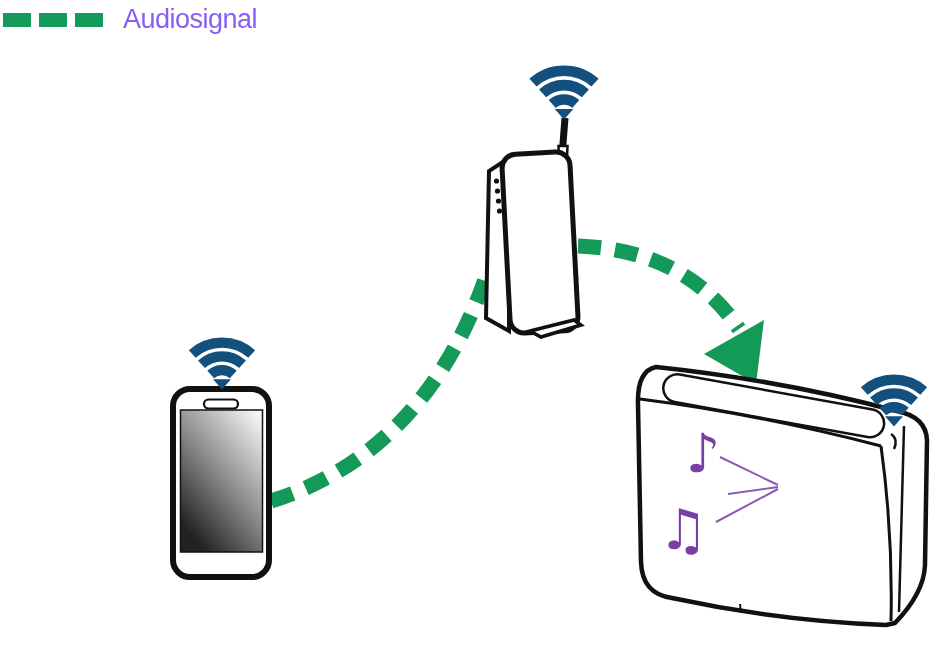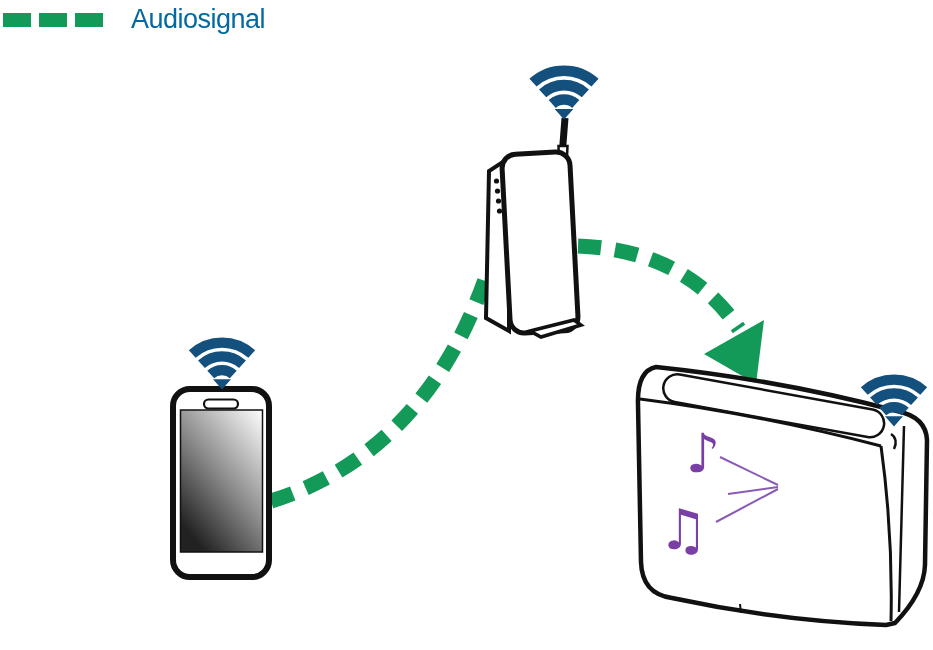--- a/index.html
+++ b/index.html
@@ -17,21 +17,21 @@
   }
   .legend{
     position:absolute;left:3px;top:6px;
     display:flex;align-items:center;
   }
   .legend .dash{
     display:inline-block;width:28px;height:14px;
     background:var(--signal-green);margin-right:8px;
   }
   .legend .legend-label{
-    margin-left:20px;font-size:27px;color:#0369a1;
+    margin-left:12px;font-size:27px;color:#8b5cf6;
     letter-spacing:-0.5px;line-height:1;
   }
   svg{position:absolute;left:0;top:0;}
   .sig{stroke:var(--signal-green);stroke-width:15;fill:none;stroke-dasharray:23 14;}
   .sig-head{fill:var(--signal-green);stroke:none;}
   .ink{stroke:var(--outline);fill:#ffffff;}
   .ink-line{stroke:var(--outline);fill:none;}
   .wifi-arc{stroke:var(--wifi-blue);fill:none;stroke-width:8.5;}
   .wifi-dot{fill:var(--wifi-blue);}
   .note{fill:var(--note-purple);font-family:"DejaVu Sans",sans-serif;}

